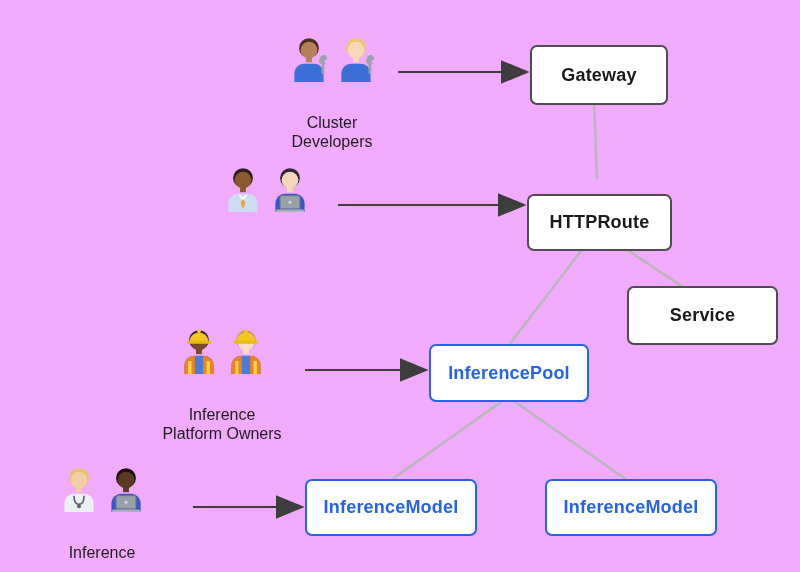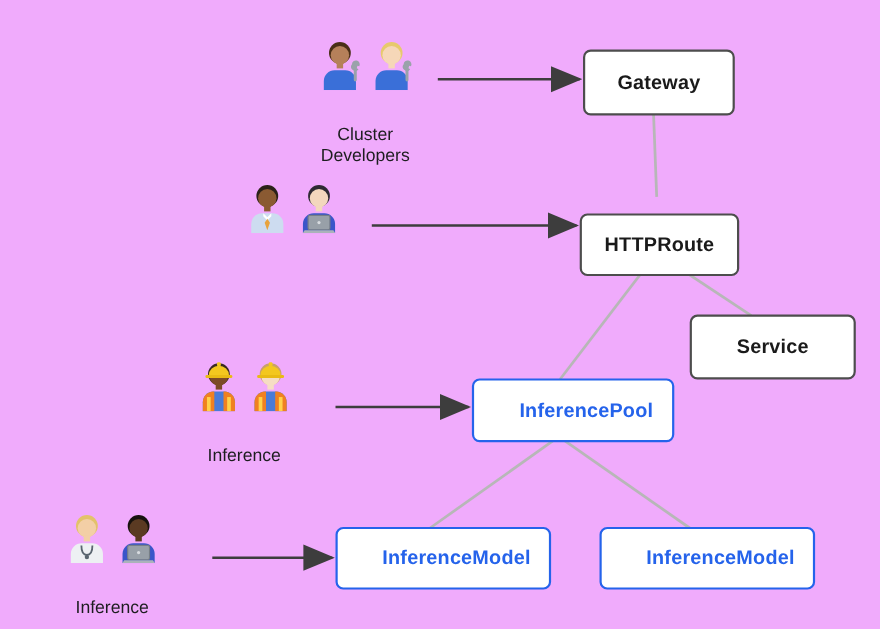--- a/index.html
+++ b/index.html
@@ -6,21 +6,21 @@
   .canvas{
     position:relative;width:800px;height:572px;background:#f0abfc;overflow:hidden;
     font-family:"Liberation Sans", sans-serif;
   }
   .edges{position:absolute;left:0;top:0;z-index:0;}
   .node{
     position:absolute;z-index:2;display:flex;align-items:center;justify-content:center;
     background:#ffffff;border:2px solid #4d4d4d;border-radius:7px;
     font-size:18px;font-weight:bold;color:#1a1a1a;letter-spacing:.2px;
   }
-  .node.blue{border-color:#2563eb;color:#2563eb;padding-left:24px;}
+  .node.blue{border-color:#2563eb;color:#2563eb;}
   .persona{
     position:absolute;z-index:2;width:200px;display:flex;flex-direction:column;align-items:center;gap:28px;
   }
   .persona .icons{display:flex;gap:5px;align-items:flex-end;}
   .persona .plabel{
     margin-top:3px;text-align:center;font-size:16px;line-height:19px;color:#1d1d1f;
   }
   .persona .plabel span{display:block;}
   .person{width:42px;height:48px;display:block;}
 </style>
@@ -140,20 +140,21 @@
           <use href="#sym-helmet"></use>
       </svg>
       <svg class="person" viewBox="0 0 40 46" style="--hair:#c9a06a;--skin:#f6ddc4;--shirt:#4a7bd8;">
         <use href="#sym-person"></use>
           <use href="#sym-vest"></use>
           <use href="#sym-helmet"></use>
       </svg>
     </div>
     <div class="plabel">
       <span>Inference</span>
+      <span>Platform Owners</span>
     </div>
   </div>
 
   <div class="persona" style="left:2px;top:464px;">
     <div class="icons">
       <svg class="person" viewBox="0 0 40 46" style="--hair:#e3c26a;--skin:#f3cfa6;--shirt:#edf0f3;">
         <use href="#sym-person"></use>
           <use href="#sym-stethoscope"></use>
       </svg>
       <svg class="person" viewBox="0 0 40 46" style="--hair:#17120e;--skin:#5a3a22;--shirt:#3a55c9;">

